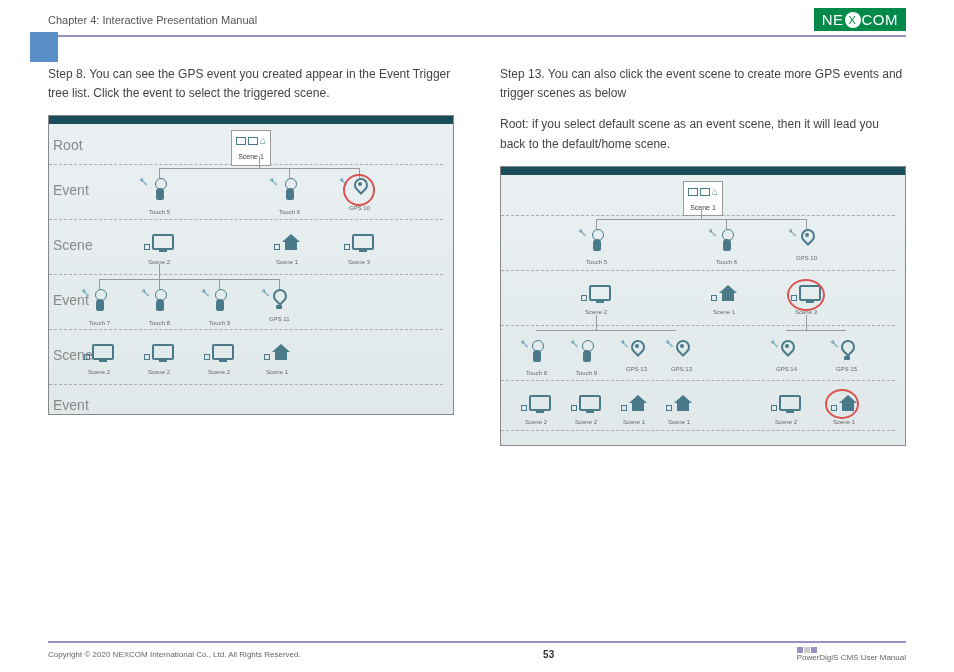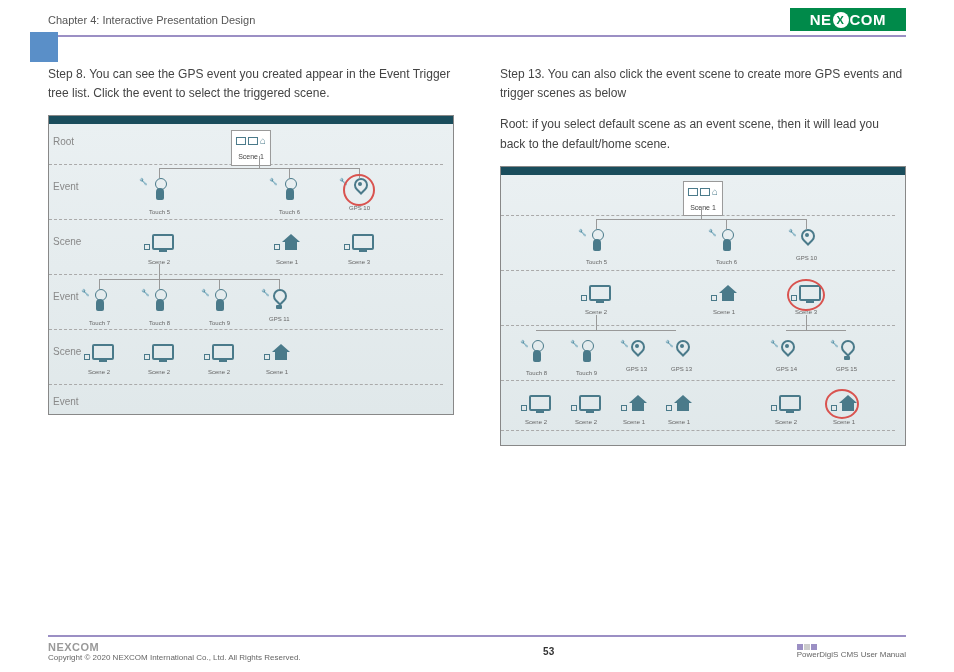--- a/index.html
+++ b/index.html
@@ -1,31 +1,31 @@
 <!DOCTYPE html>
 <html><head>
 <meta charset="utf-8">
 <style>
 *{box-sizing:border-box;margin:0;padding:0}
 body{font-family:Arial,Helvetica,sans-serif;background:#fff;width:954px;height:672px;position:relative;color:#333}
 .header{display:flex;justify-content:space-between;align-items:center;padding:8px 48px 4px 48px}
 .chapter-title{font-size:11px;color:#555}
-.logo{background:#008a4a;color:#fff;padding:3px 20px;font-weight:bold;font-size:15px;letter-spacing:0.5px;display:flex;align-items:flex-end}
+.logo{background:#008a4a;color:#fff;padding:3px 8px;font-weight:normal;font-size:15px;letter-spacing:0.5px;display:flex;align-items:flex-end}
 .logo .x{background:#fff;color:#008a4a;border-radius:50%;width:16px;height:16px;display:inline-flex;align-items:center;justify-content:center;font-size:11px;margin:0 1px}
 .hr-top{height:2px;background:#9b8fc4;margin:0 48px}
 .blue-tab{position:absolute;left:30px;top:32px;width:28px;height:30px;background:#5a8fc8}
 .content{display:flex;padding:28px 48px 0 48px;gap:46px}
 .col{flex:1;font-size:12px;line-height:1.6;color:#444}
 .col p{margin-bottom:12px}
 .screenshot{border:1px solid #888;background:#e8eef0;margin:10px 0 14px 0;position:relative;overflow:hidden}
 .ss1{height:300px}
 .ss2{height:280px}
 .ss-top-bar{height:8px;background:#1a4d5c}
 .ss-body{position:relative;height:calc(100% - 8px);background:linear-gradient(#eaf0f2,#e0e8ea)}
-.row-label{position:absolute;left:4px;font-size:10px;color:#888}
+.row-label{position:absolute;left:4px;font-size:14px;color:#888}
 .dash-line{position:absolute;left:0;right:10px;border-top:1px dashed #aaa}
 .root-box{position:absolute;background:#fff;border:1px solid #999;padding:2px 4px;font-size:7px;text-align:center}
 .root-box .mini{display:flex;gap:2px;margin-bottom:2px;justify-content:center;align-items:center}
 .root-box .mini .sq{width:10px;height:8px;border:1px solid #4a7a8a}
 .root-box .mini .home{color:#4a7a8a;font-size:10px}
 .tree-line{position:absolute;border-left:1px solid #999}
 .tree-h{position:absolute;border-top:1px solid #999}
 .node{position:absolute;text-align:center;color:#4a7a8a}
 .node-label{font-size:6px;color:#666;display:block;margin-top:1px}
 .wrench{font-size:7px;color:#666;position:absolute}
@@ -49,21 +49,21 @@
 .footer-logo{color:#999;font-weight:bold;font-size:11px;letter-spacing:0.5px}
 .page-num{font-weight:bold;color:#333;font-size:10px}
 .footer-sq{display:flex;gap:1px}
 .footer-sq span{width:6px;height:6px;background:#9b8fc4}
 .footer-sq span:nth-child(2){background:#ccc}
 </style>
 </head>
 <body>
 
 <div class="header">
-  <div class="chapter-title">Chapter 4: Interactive Presentation Design</div>
+  <div class="chapter-title">Chapter 4: Interactive Presentation Manual</div>
   <div class="logo">
     <span>NE</span>
     <span class="x">X</span>
     <span>COM</span>
   </div>
 </div>
 <div class="hr-top"></div>
 <div class="blue-tab"></div>
 
 <div class="content">
@@ -300,21 +300,20 @@
         <div class="circle-hl" style="top:214px;left:324px;width:34px;height:30px"></div>
       </div>
     </div>
   </div>
 </div>
 
 <div class="footer">
   <div class="hr-bot"></div>
   <div class="footer-row">
     <div>
-      <div class="footer-logo">NEXCOM</div>
       <div>Copyright © 2020 NEXCOM International Co., Ltd. All Rights Reserved.</div>
     </div>
     <div class="page-num">53</div>
     <div style="text-align:left">
       <div class="footer-sq">
           <span></span>
           <span></span>
           <span></span>
         </div>
       <div>PowerDigiS CMS User Manual</div>

